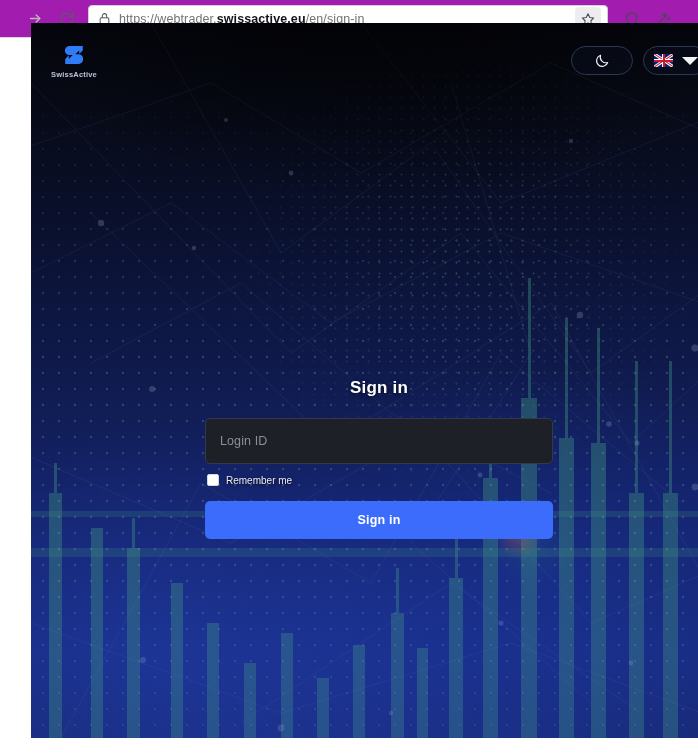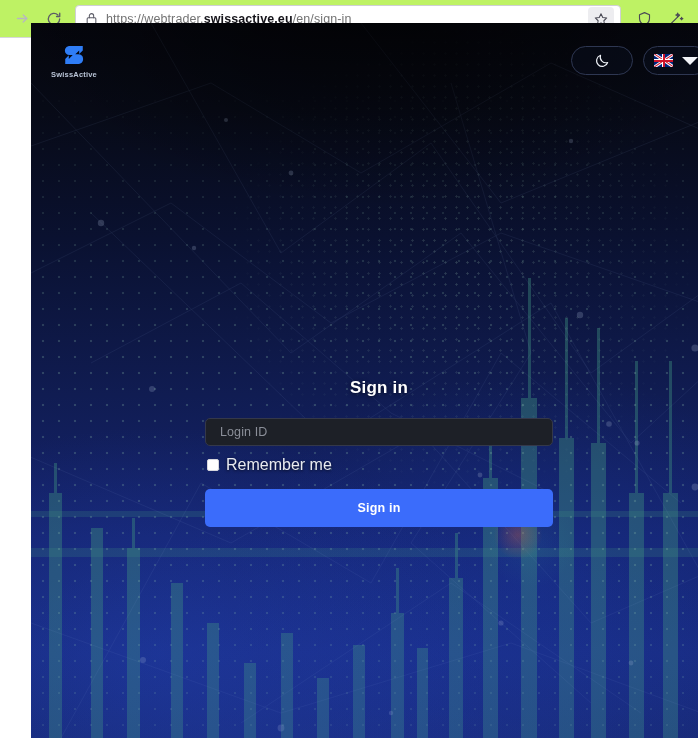--- a/index.html
+++ b/index.html
@@ -8,24 +8,24 @@
     width: 698px; height: 753px;
     overflow: hidden;
     font-family: "Liberation Sans", sans-serif;
     background: #ffffff;
   }
 
   
   .browser-chrome {
     position: absolute; top: 0; left: 0;
     width: 698px; height: 38px;
-    background: #bef264;
+    background: #a21caf;
     border-bottom: 1px solid #d7d7db;
     display: flex; align-items: center;
-    padding: 0 7px;
+    padding: 0 20px;
     gap: 2px;
   }
   .nav-btn {
     width: 30px; height: 28px;
     display: flex; align-items: center; justify-content: center;
     border-radius: 4px;
     flex: 0 0 auto;
   }
   .nav-btn svg { display: block; }
 
@@ -179,21 +179,21 @@
   }
   .signin-title {
     text-align: center;
     font-size: 17px; font-weight: 700; color: #ffffff;
     margin-bottom: 20px;
     letter-spacing: .2px;
     text-shadow: 0 1px 4px rgba(0,0,0,.6);
   }
   .field {
     position: relative;
-    height: 28px;
+    height: 46px;
     background: #1d2027;
     border: 1px solid #34384a;
     border-radius: 5px;
     display: flex; align-items: center;
     padding: 0 14px;
     margin-bottom: 10px;
   }
   .field .ph {
     font-size: 12.5px; color: #8b8f99;
     letter-spacing: .1px;
@@ -209,21 +209,21 @@
     margin: 8px 0 0 2px;
   }
   .cb {
     width: 12px; height: 12px;
     background: #ffffff;
     border: 1px solid #d6d6dc;
     border-radius: 2px;
     flex: 0 0 auto;
   }
   .remember-label {
-    font-size: 16px; color: #e8eaf0;
+    font-size: 10px; color: #e8eaf0;
     text-shadow: 0 1px 3px rgba(0,0,0,.7);
   }
   .submit {
     margin-top: 15px;
     width: 100%; height: 38px;
     background: #3b6cfb;
     border: none; border-radius: 5px;
     color: #ffffff;
     font-family: "Liberation Sans", sans-serif;
     font-size: 12.5px; font-weight: 700;

